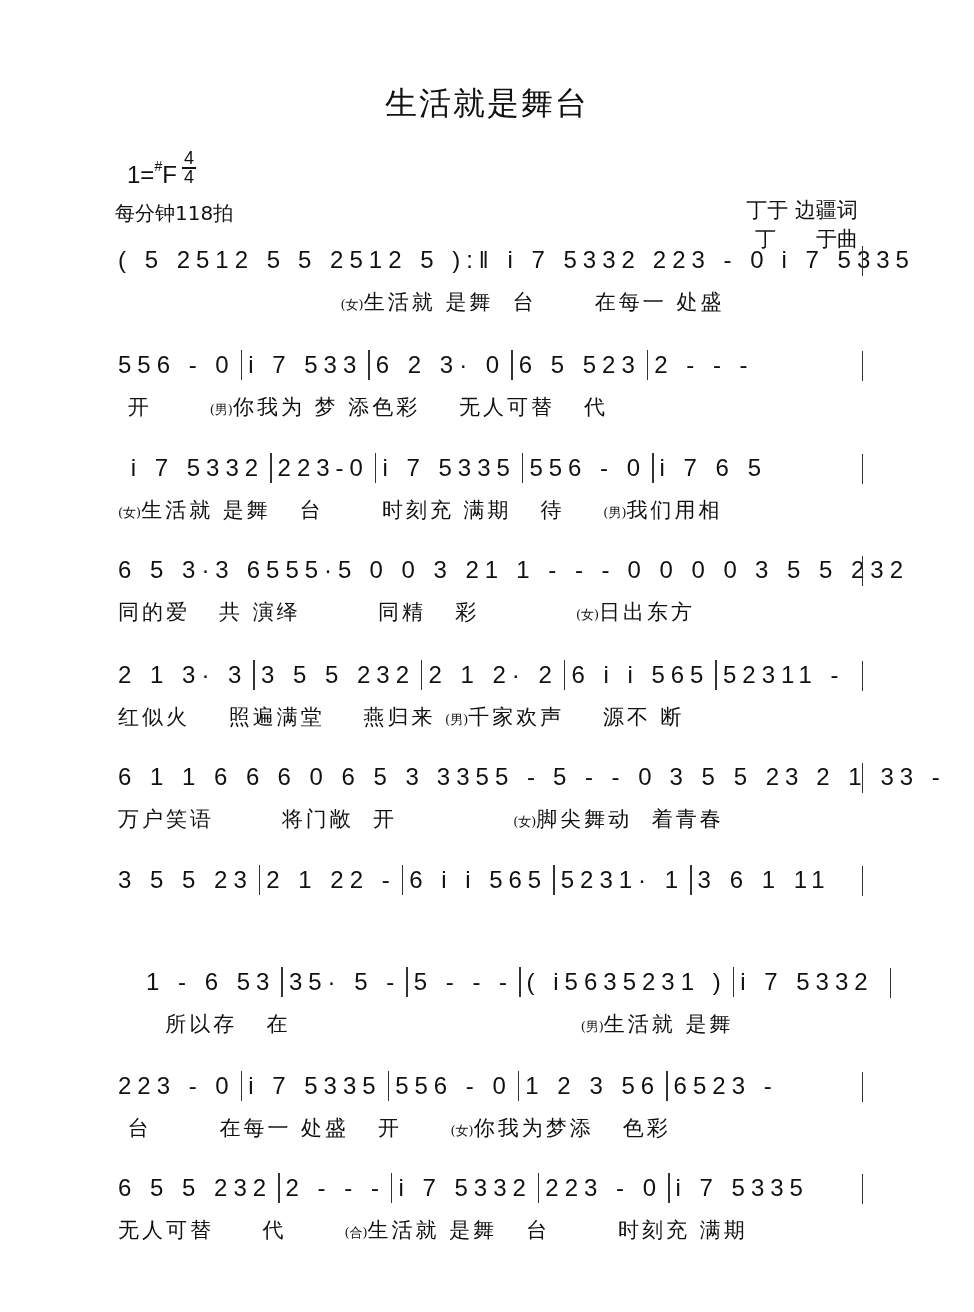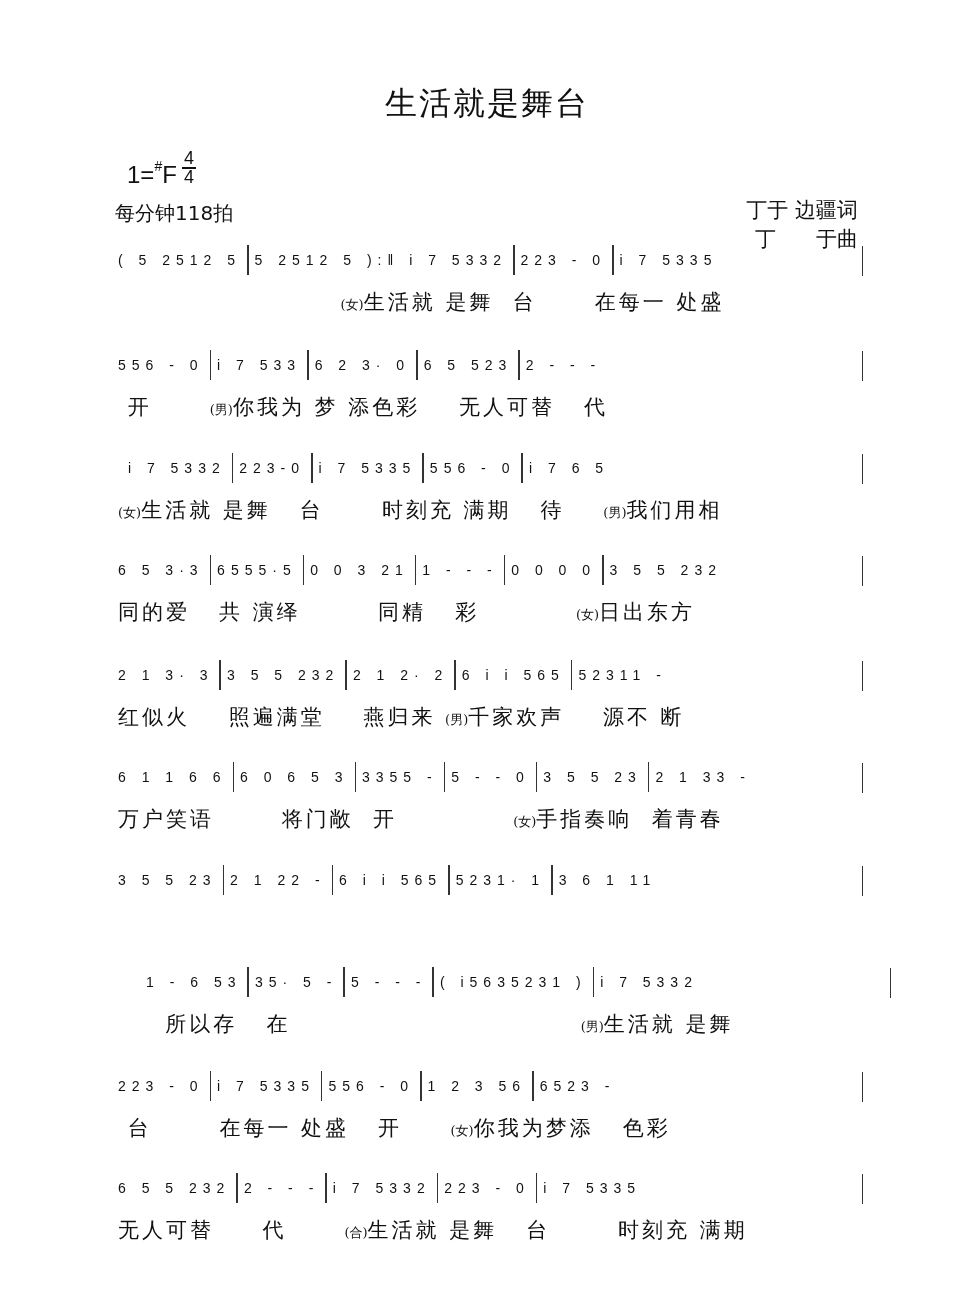--- a/index.html
+++ b/index.html
@@ -6,21 +6,21 @@
   body { width: 974px; height: 1312px; position: relative; overflow: hidden; font-family: "Liberation Sans", "DejaVu Sans", sans-serif; color: #111; }
   .title { position: absolute; top: 82px; left: 0; width: 974px; text-align: center; font-size: 32px; font-family: "DejaVu Sans", sans-serif; letter-spacing: 2px; }
   .key { position: absolute; left: 101px; top: 158px; font-size: 24px; margin-left: 26px; }
   .key sup { font-size: 14px; vertical-align: 12px; }
   .timesig { position: absolute; left: 182px; top: 150px; display: flex; flex-direction: column; align-items: center; font-size: 18px; line-height: 17px; }
   .timesig .line { width: 14px; border-top: 2px solid #111; }
   .tempo { position: absolute; left: 115px; top: 200px; font-size: 20px; font-family: "DejaVu Sans", sans-serif; }
   .credits { position: absolute; right: 116px; top: 158px; text-align: right; font-size: 21px; font-family: "DejaVu Sans", sans-serif; line-height: 29px; margin-top: 38px; }
   .credits div { white-space: pre; }
   .system { position: absolute; left: 118px; width: 745px; }
-  .notes { position: relative; height: 40px; font-size: 14px; white-space: pre; display: flex; align-items: center; }
+  .notes { position: relative; height: 40px; font-size: 24px; white-space: pre; display: flex; align-items: center; }
   .notes .seg { white-space: pre; letter-spacing: 6px; }
   .notes .bar { display: inline-block; width: 1.5px; height: 30px; background: #333; margin: 0 6px; }
   .notes .endbar { position: absolute; right: 0; top: 6px; width: 1.5px; height: 30px; background: #333; }
   .lyrics { font-size: 21px; font-family: "DejaVu Serif", serif; white-space: pre; margin-top: 8px; letter-spacing: 3px; }
   .lyrics .role { font-size: 13px; letter-spacing: 0; }
 </style>
 </head>
 <body>
 
 <div class="title">生活就是舞台</div>
@@ -53,21 +53,21 @@
     <div class="system" style="top: 550px;">
       <div class="notes"><span class="seg">6 5 3·3</span><span class="bar"></span><span class="seg">6555·5</span><span class="bar"></span><span class="seg">0 0 3 21</span><span class="bar"></span><span class="seg">1 - - -</span><span class="bar"></span><span class="seg">0 0 0 0</span><span class="bar"></span><span class="seg">3 5 5 232</span><span class="endbar"></span></div>
       <div class="lyrics"><span>同的爱   共 演绎        同精   彩          </span><span class="role">(女)</span><span>日出东方</span></div>
     </div>
     <div class="system" style="top: 655px;">
       <div class="notes"><span class="seg">2 1 3· 3</span><span class="bar"></span><span class="seg">3 5 5 232</span><span class="bar"></span><span class="seg">2 1 2· 2</span><span class="bar"></span><span class="seg">6 i i 565</span><span class="bar"></span><span class="seg">52311 -</span><span class="endbar"></span></div>
       <div class="lyrics"><span>红似火    照遍满堂    燕归来 </span><span class="role">(男)</span><span>千家欢声    源不 断</span></div>
     </div>
     <div class="system" style="top: 757px;">
       <div class="notes"><span class="seg">6 1 1 6 6</span><span class="bar"></span><span class="seg">6 0 6 5 3</span><span class="bar"></span><span class="seg">3355 -</span><span class="bar"></span><span class="seg">5 - - 0</span><span class="bar"></span><span class="seg">3 5 5 23</span><span class="bar"></span><span class="seg">2 1 33 -</span><span class="endbar"></span></div>
-      <div class="lyrics"><span>万户笑语       将门敞  开            </span><span class="role">(女)</span><span>手指奏响  着青春</span></div>
+      <div class="lyrics"><span>万户笑语       将门敞  开            </span><span class="role">(女)</span><span>脚尖舞动  着青春</span></div>
     </div>
     <div class="system" style="top: 860px;">
       <div class="notes"><span class="seg">3 5 5 23</span><span class="bar"></span><span class="seg">2 1 22 -</span><span class="bar"></span><span class="seg">6 i i 565</span><span class="bar"></span><span class="seg">5231· 1</span><span class="bar"></span><span class="seg">3 6 1 11</span><span class="endbar"></span></div>
     </div>
     <div class="system" style="top: 962px; margin-left: 28px;">
       <div class="notes"><span class="seg">1 - 6 53</span><span class="bar"></span><span class="seg">35· 5 -</span><span class="bar"></span><span class="seg">5 - - -</span><span class="bar"></span><span class="seg">( i5635231 )</span><span class="bar"></span><span class="seg">i 7 5332</span><span class="endbar"></span></div>
       <div class="lyrics"><span>  所以存   在                              </span><span class="role">(男)</span><span>生活就 是舞</span></div>
     </div>
     <div class="system" style="top: 1066px;">
       <div class="notes"><span class="seg">223 - 0</span><span class="bar"></span><span class="seg">i 7 5335</span><span class="bar"></span><span class="seg">556 - 0</span><span class="bar"></span><span class="seg">1 2 3 56</span><span class="bar"></span><span class="seg">6523 -</span><span class="endbar"></span></div>

